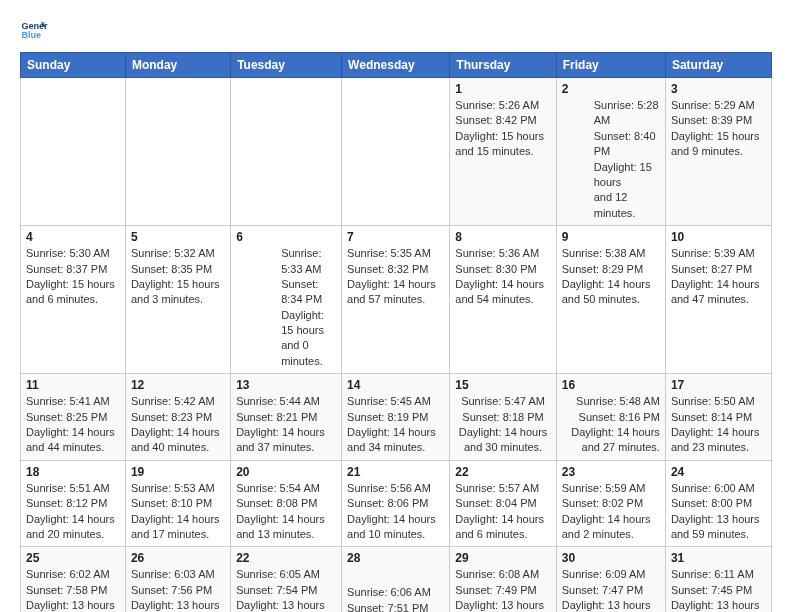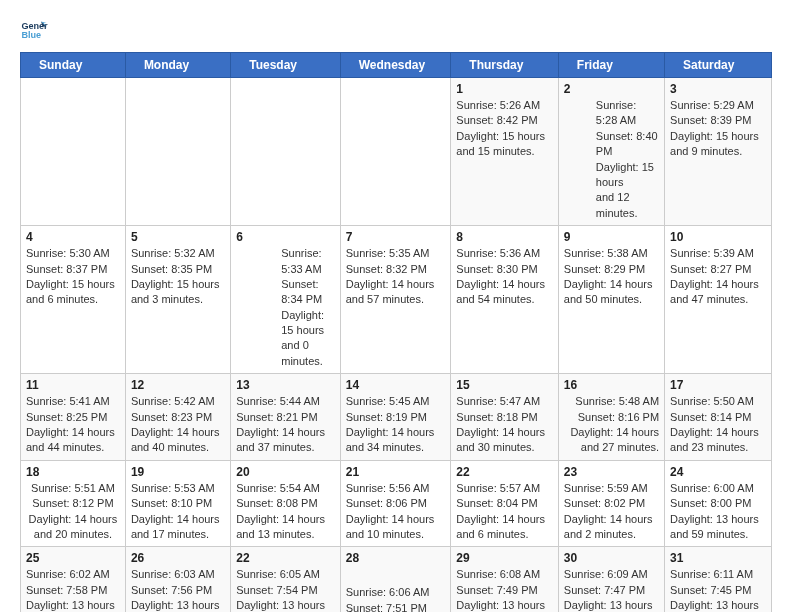--- a/index.html
+++ b/index.html
@@ -45,21 +45,21 @@
     }
     .calendar {
       width: 100%;
       border-collapse: collapse;
       font-size: 10.5px;
     }
     .calendar thead th {
       background: #3a6fc4;
       color: #fff;
       text-align: left;
-      padding: 5px 18px;
+      padding: 5px 6px;
       font-size: 12px;
       font-weight: bold;
       border: 1px solid #2a5aa4;
     }
     .calendar tbody td {
       vertical-align: top;
       border: 1px solid #ccc;
       padding: 4px 5px;
       width: 113px;
       min-height: 70px;
@@ -223,21 +223,21 @@
           </td>
           <td>
             <span class="day-num">14</span>
             <div class="day-info" style="white-space: pre-line;">Sunrise: 5:45 AM
 Sunset: 8:19 PM
 Daylight: 14 hours
 and 34 minutes.</div>
           </td>
           <td>
             <span class="day-num">15</span>
-            <div class="day-info" style="white-space: pre-line;">Sunrise: 5:47 AM
+            <div class="day-info" style="white-space: pre-line; text-align: center;">Sunrise: 5:47 AM
 Sunset: 8:18 PM
 Daylight: 14 hours
 and 30 minutes.</div>
           </td>
           <td>
             <span class="day-num">16</span>
             <div class="day-info" style="white-space: pre-line; text-align: right;">Sunrise: 5:48 AM
 Sunset: 8:16 PM
 Daylight: 14 hours
 and 27 minutes.</div>
@@ -246,21 +246,21 @@
             <span class="day-num">17</span>
             <div class="day-info" style="white-space: pre-line;">Sunrise: 5:50 AM
 Sunset: 8:14 PM
 Daylight: 14 hours
 and 23 minutes.</div>
           </td>
         </tr>
         <tr>
           <td>
             <span class="day-num">18</span>
-            <div class="day-info" style="white-space: pre-line; text-align: center;">Sunrise: 5:51 AM
+            <div class="day-info" style="white-space: pre-line;">Sunrise: 5:51 AM
 Sunset: 8:12 PM
 Daylight: 14 hours
 and 20 minutes.</div>
           </td>
           <td>
             <span class="day-num">19</span>
             <div class="day-info" style="white-space: pre-line;">Sunrise: 5:53 AM
 Sunset: 8:10 PM
 Daylight: 14 hours
 and 17 minutes.</div>

